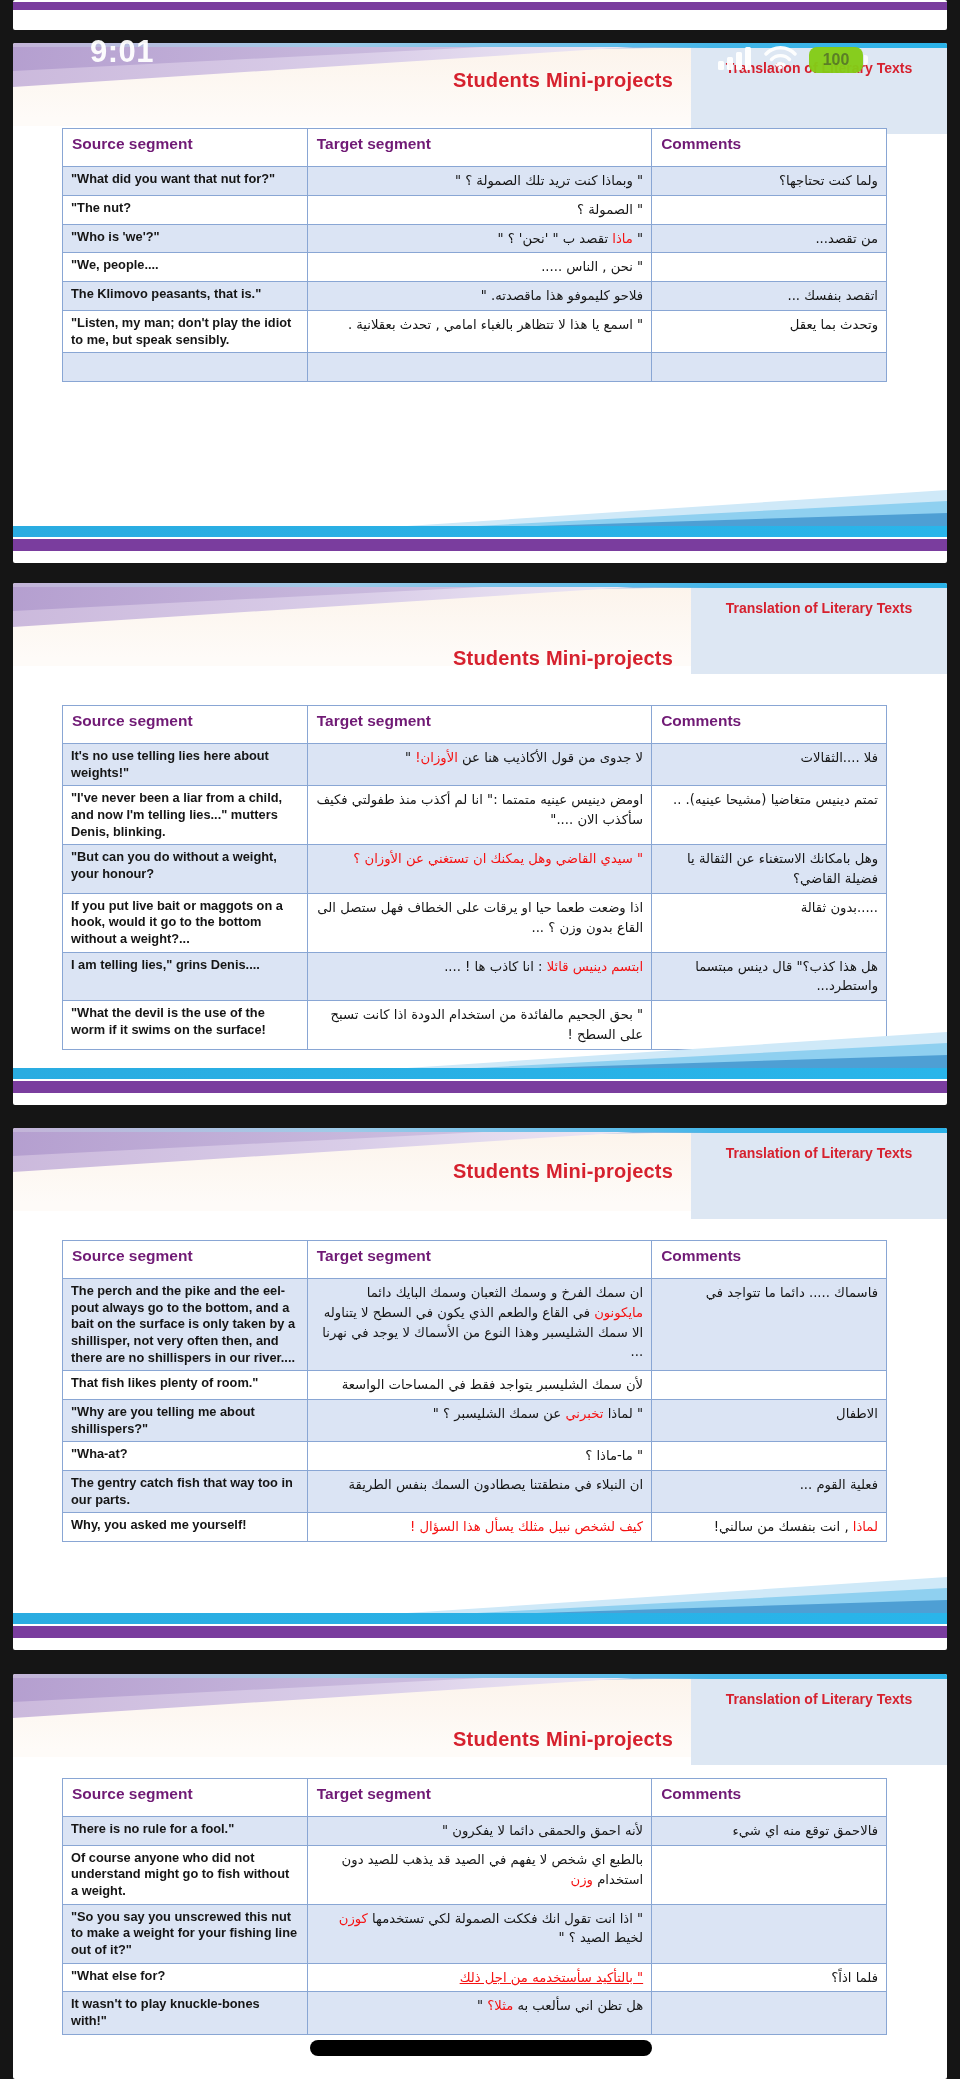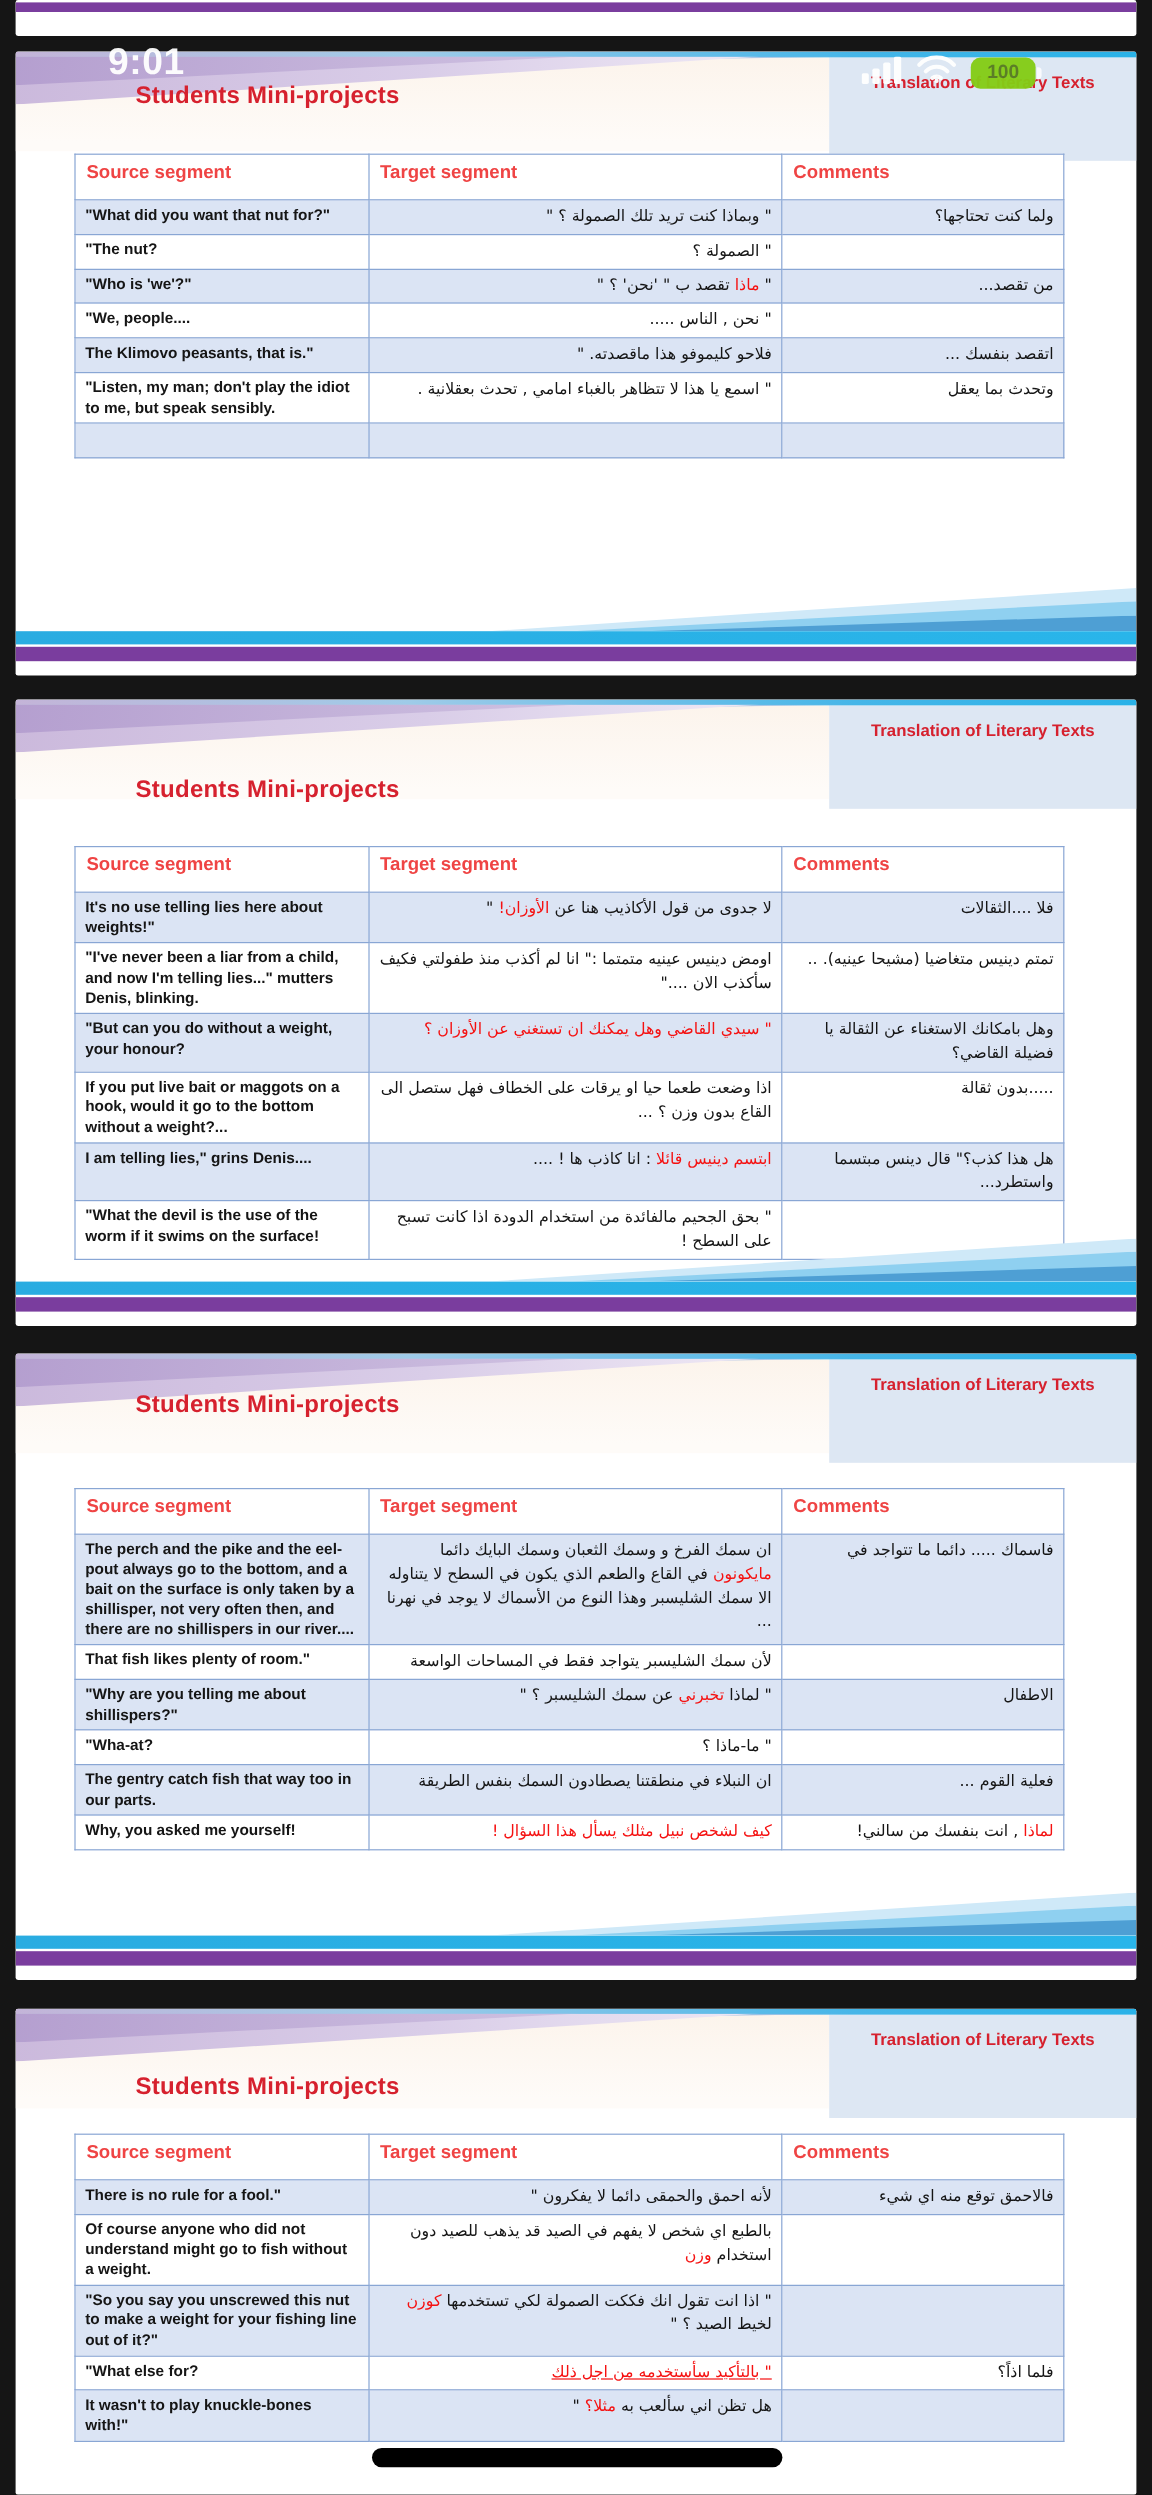--- a/index.html
+++ b/index.html
@@ -28,37 +28,37 @@
     clip-path:polygon(0 0,100% 0,0 100%)}
   .w1{position:absolute;top:4px;left:0;width:620px;height:40px;
     background:linear-gradient(100deg,#cbb9dc 0%,#d9cde8 55%,#efe9f5 100%);
     clip-path:polygon(0 0,100% 0,0 100%)}
   .w2{position:absolute;top:4px;left:0;width:470px;height:24px;
     background:linear-gradient(100deg,#b29cce 0%,#cdbfe0 100%);opacity:.9;
     clip-path:polygon(0 0,100% 0,0 100%)}
   .corner-box{position:absolute;top:5px;right:0;width:256px;height:86px;background:#dde7f3;
     display:flex;align-items:flex-start;justify-content:center;padding-top:12px;box-sizing:border-box}
   .corner-box span{color:#d6212e;font-weight:bold;font-size:14px;white-space:nowrap}
-  .title{position:absolute;left:100px;width:560px;margin:0;text-align:left;
+  .title{position:absolute;left:100px;width:560px;margin:0;text-align:right;
     color:#d6212e;font-size:20px;font-weight:bold;letter-spacing:.2px}
   #slide1 .title{top:26px}
   #slide2 .title{top:64px}
   #slide3 .title{top:32px}
   #slide4 .title{top:54px}
 
   
   .table-wrap{position:absolute;left:49px;right:60px}
   #slide1 .table-wrap{top:85px}
   #slide2 .table-wrap{top:122px}
   #slide3 .table-wrap{top:112px}
   #slide4 .table-wrap{top:104px}
   table{width:100%;border-collapse:collapse;table-layout:fixed;background:#fff}
   col.c1{width:29.7%}col.c2{width:41.8%}col.c3{width:28.5%}
   th,td{border:1.6px solid #89a6d4;vertical-align:top;box-sizing:border-box}
-  th{font-size:15.5px;font-weight:bold;color:#ef4444;text-align:left;padding:6px 9px;height:38px;background:#fff}
+  th{font-size:15.5px;font-weight:bold;color:#701a75;text-align:left;padding:6px 9px;height:38px;background:#fff}
   td{padding:4px 8px;color:#151515}
   td.source{font-weight:bold;font-size:12.8px;line-height:1.3;direction:ltr;text-align:left}
   td.target,td.comment{direction:rtl;text-align:right;font-size:13.2px;line-height:1.5;
     font-family:"DejaVu Sans",sans-serif}
   td.target{min-height:30px}
   tbody tr{min-height:34px}
   tbody tr:nth-child(odd){background:#dbe4f4}
   tbody tr:nth-child(even){background:#ffffff}
   .seg-red{color:#f51111}
   .seg-u{text-decoration:underline}

